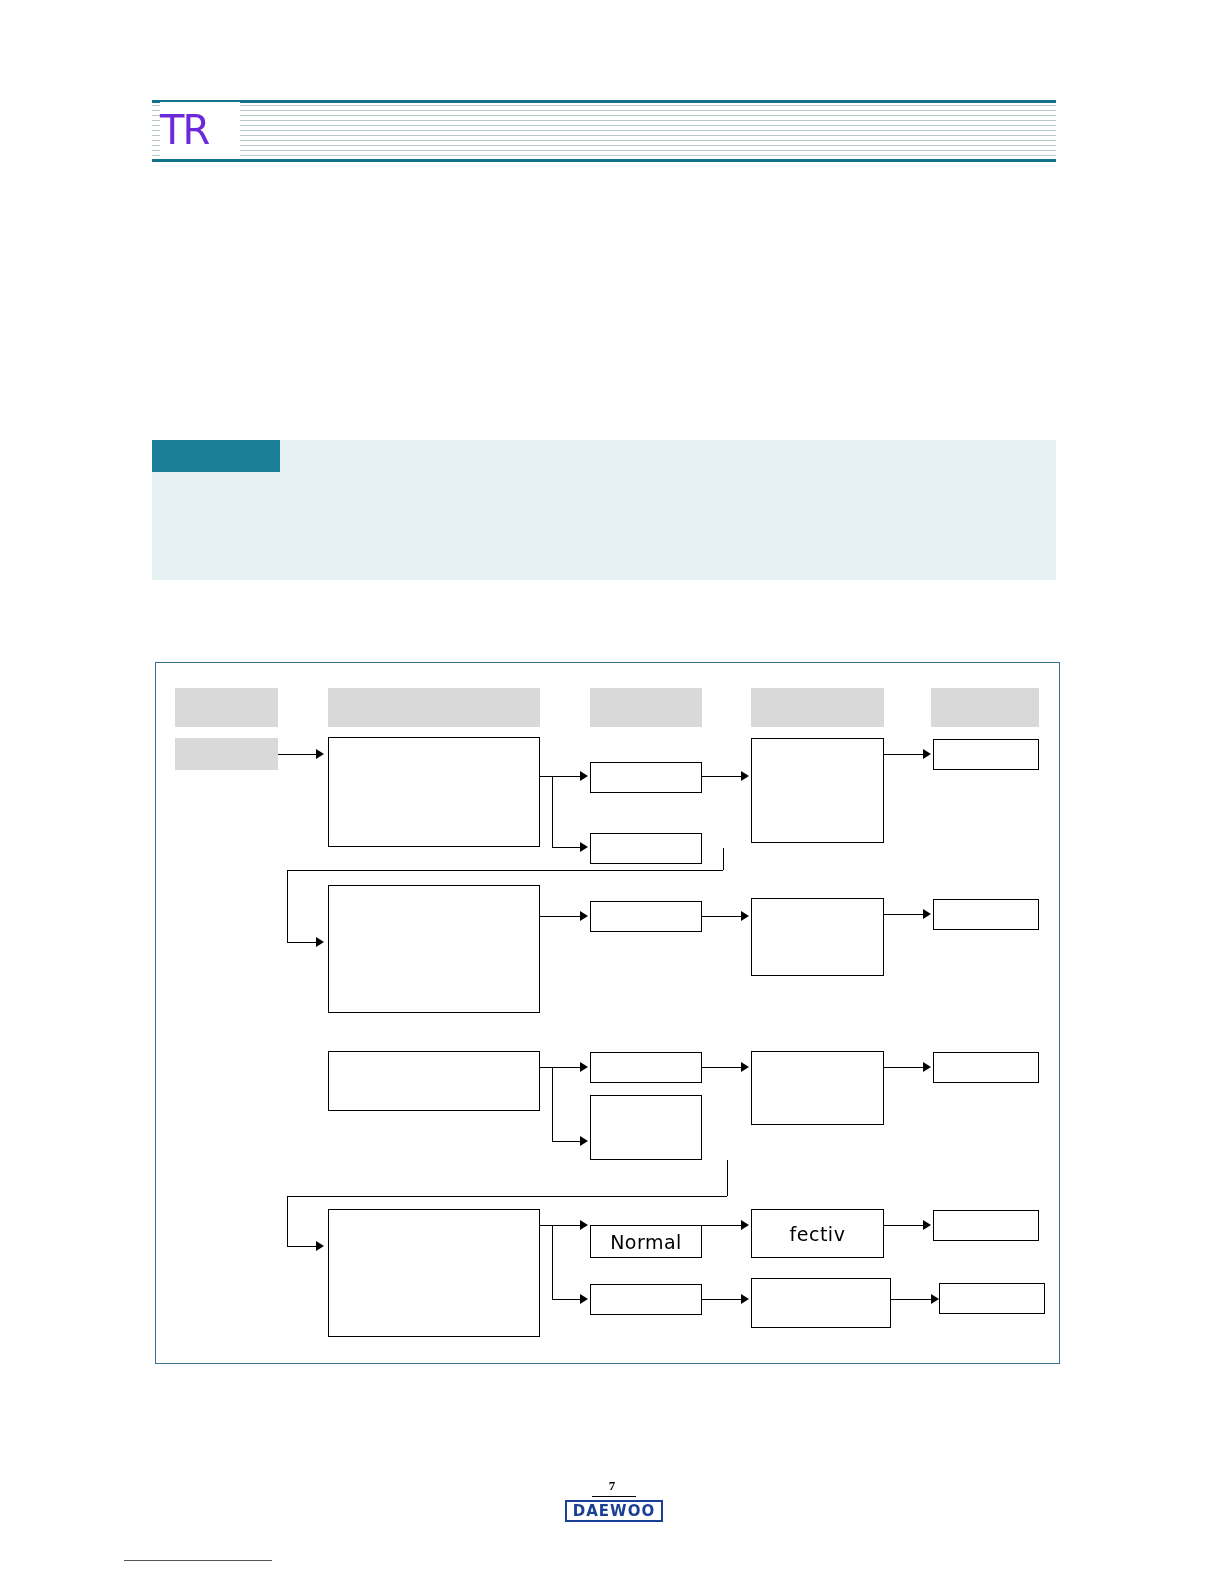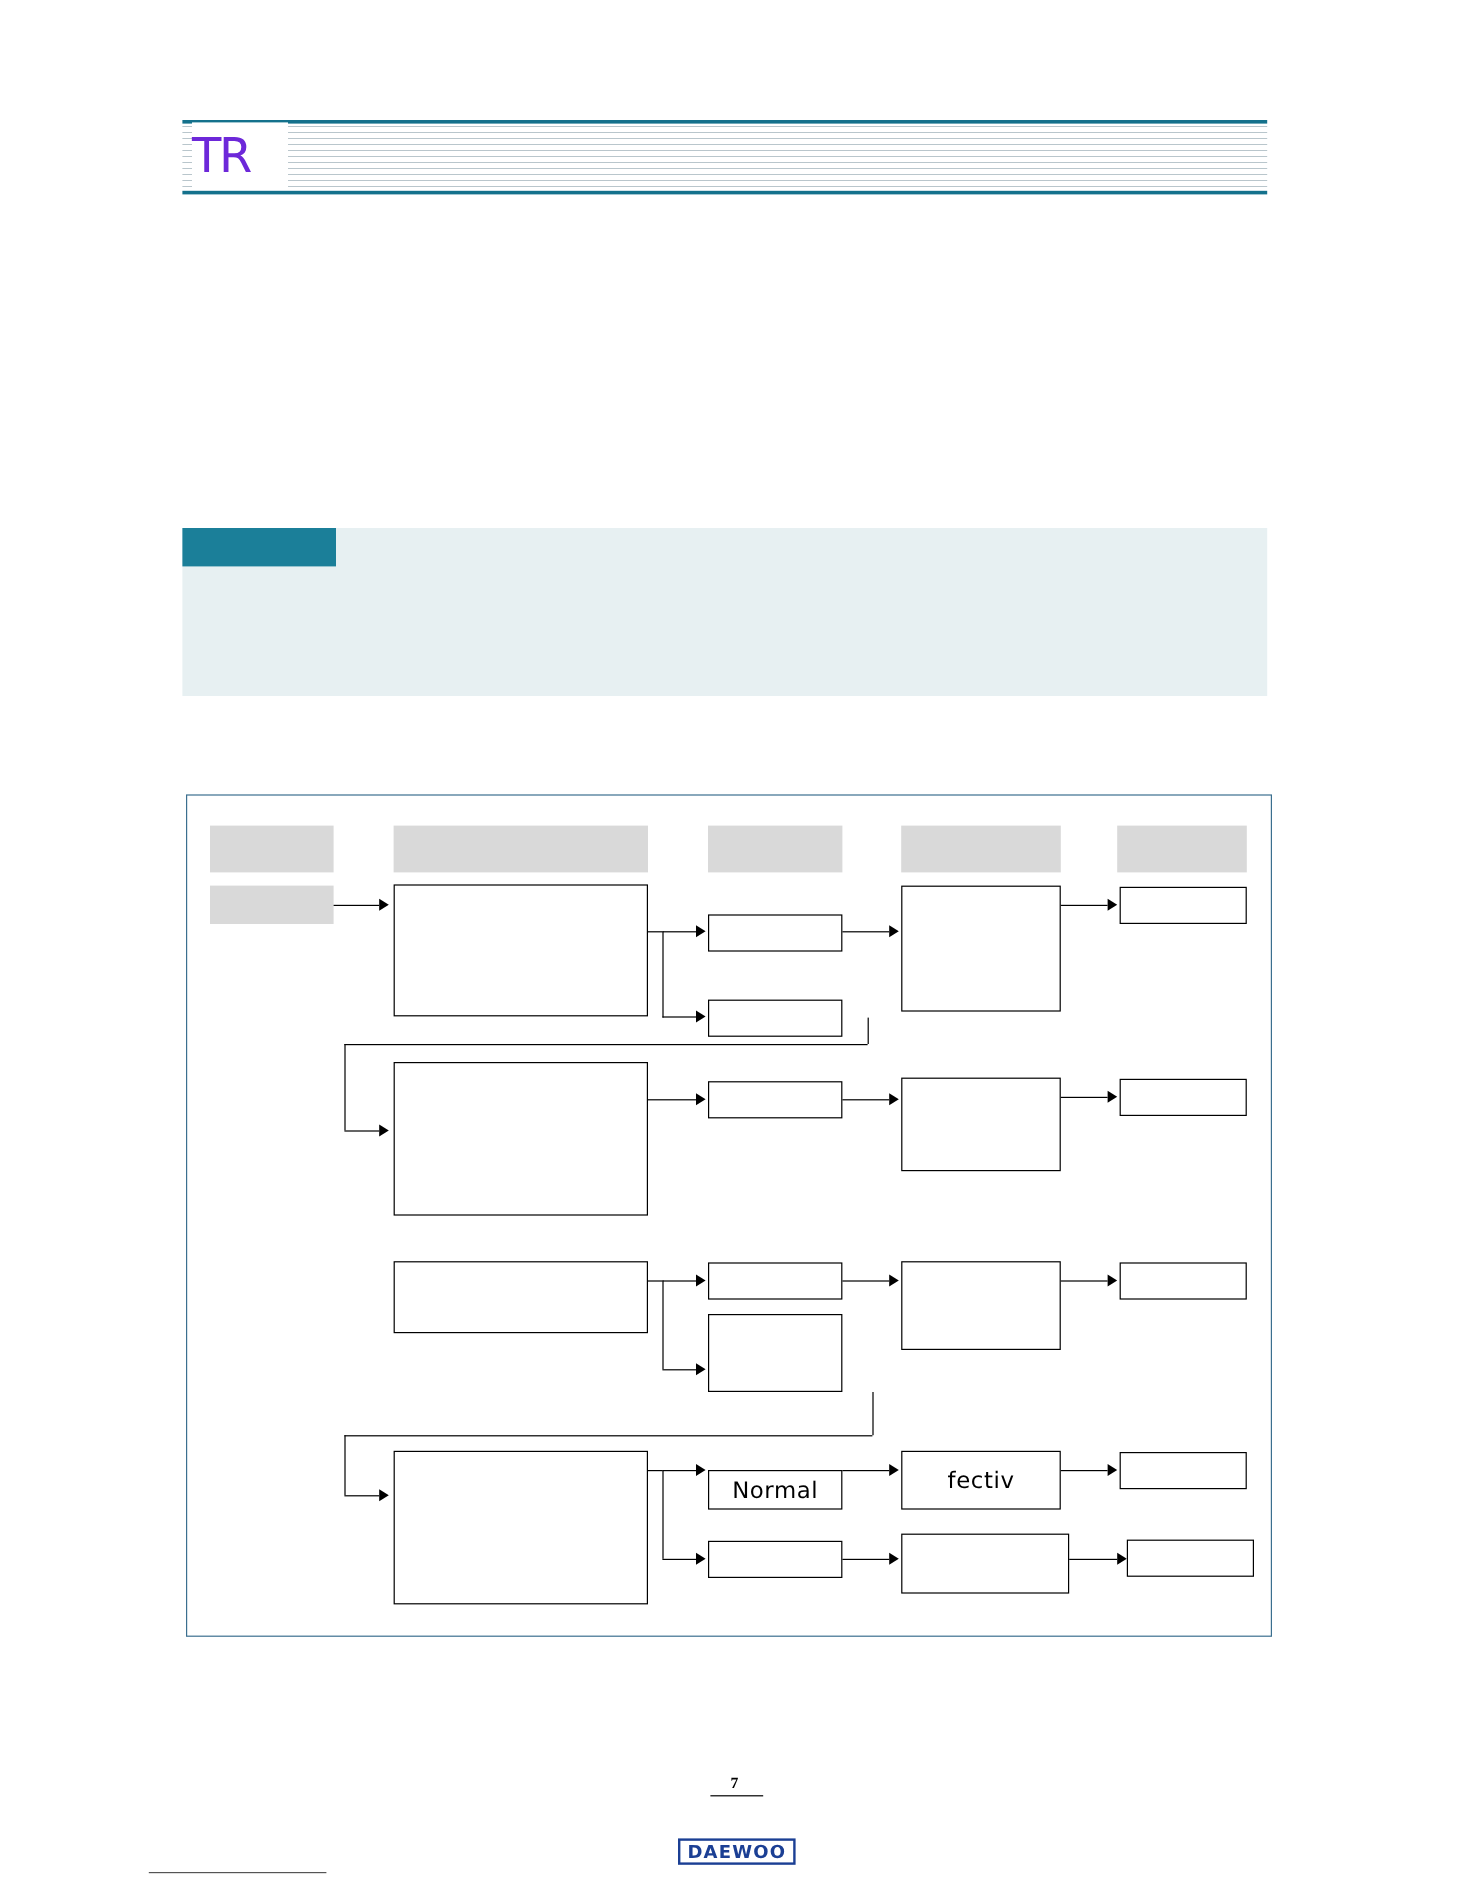--- a/index.html
+++ b/index.html
@@ -197,21 +197,20 @@
     border: 2px solid #1b3f94;
     box-sizing: border-box;
     color: #1b3f94;
     font-family: "DejaVu Sans", sans-serif;
     font-weight: bold;
     font-size: 15px;
     letter-spacing: 1px;
     display: flex;
     align-items: center;
     justify-content: center;
-    margin-top: 32px;
   }
   .bottom-mark {
     position: absolute;
     left: 124px;
     top: 1560px;
     width: 148px;
     height: 1px;
     background: #555;
   }
 </style>

